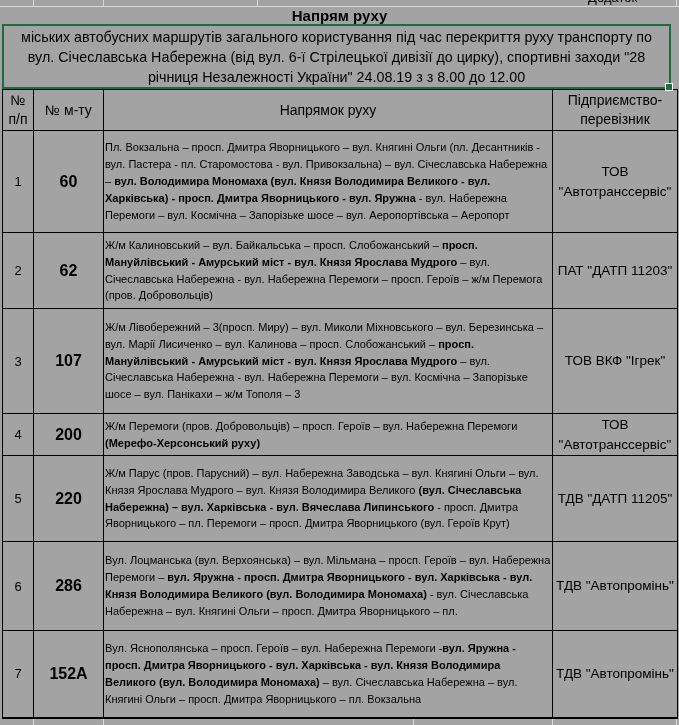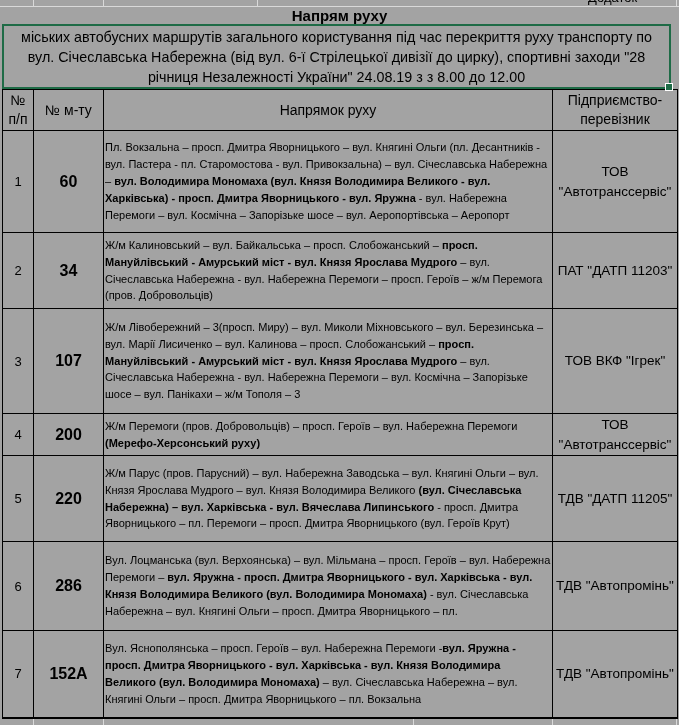--- a/index.html
+++ b/index.html
@@ -119,21 +119,21 @@
     </thead>
     <tbody id="routes-body">
         <tr style="height: 102px;">
           <td class="c1">1</td>
           <td class="c2">60</td>
           <td class="c3"><span>Пл. Вокзальна – просп. Дмитра Яворницького – вул. Княгині Ольги (пл. Десантників - вул. Пастера - пл. Старомостова - вул. Привокзальна) – вул. Січеславська Набережна – </span><span class="seg-b">вул. Володимира Мономаха (вул. Князя Володимира Великого - вул. Харківська) - просп. Дмитра Яворницького - вул. Яружна</span><span> - вул. Набережна Перемоги – вул. Космічна – Запорізьке шосе – вул. Аеропортівська – Аеропорт</span></td>
           <td class="c4">ТОВ "Автотранссервіс"</td>
         </tr>
         <tr style="height: 76px;">
           <td class="c1">2</td>
-          <td class="c2">34</td>
+          <td class="c2">62</td>
           <td class="c3"><span>Ж/м Калиновський – вул. Байкальська – просп. Слобожанський – </span><span class="seg-b">просп. Мануйлівський - Амурський міст - вул. Князя Ярослава Мудрого</span><span>  – вул. Січеславська Набережна - вул. Набережна Перемоги – просп. Героїв – ж/м Перемога (пров. Добровольців)</span></td>
           <td class="c4">ПАТ "ДАТП 11203"</td>
         </tr>
         <tr style="height: 105px;">
           <td class="c1">3</td>
           <td class="c2">107</td>
           <td class="c3"><span>Ж/м Лівобережний – 3(просп. Миру) – вул. Миколи Міхновського – вул. Березинська – вул. Марії Лисиченко – вул. Калинова – просп. Слобожанський –  </span><span class="seg-b">просп. Мануйлівський - Амурський міст - вул. Князя Ярослава Мудрого</span><span>  – вул. Січеславська Набережна - вул. Набережна Перемоги – вул. Космічна – Запорізьке шосе – вул. Панікахи – ж/м Тополя – 3</span></td>
           <td class="c4">ТОВ ВКФ "Ігрек"</td>
         </tr>
         <tr style="height: 42px;">

